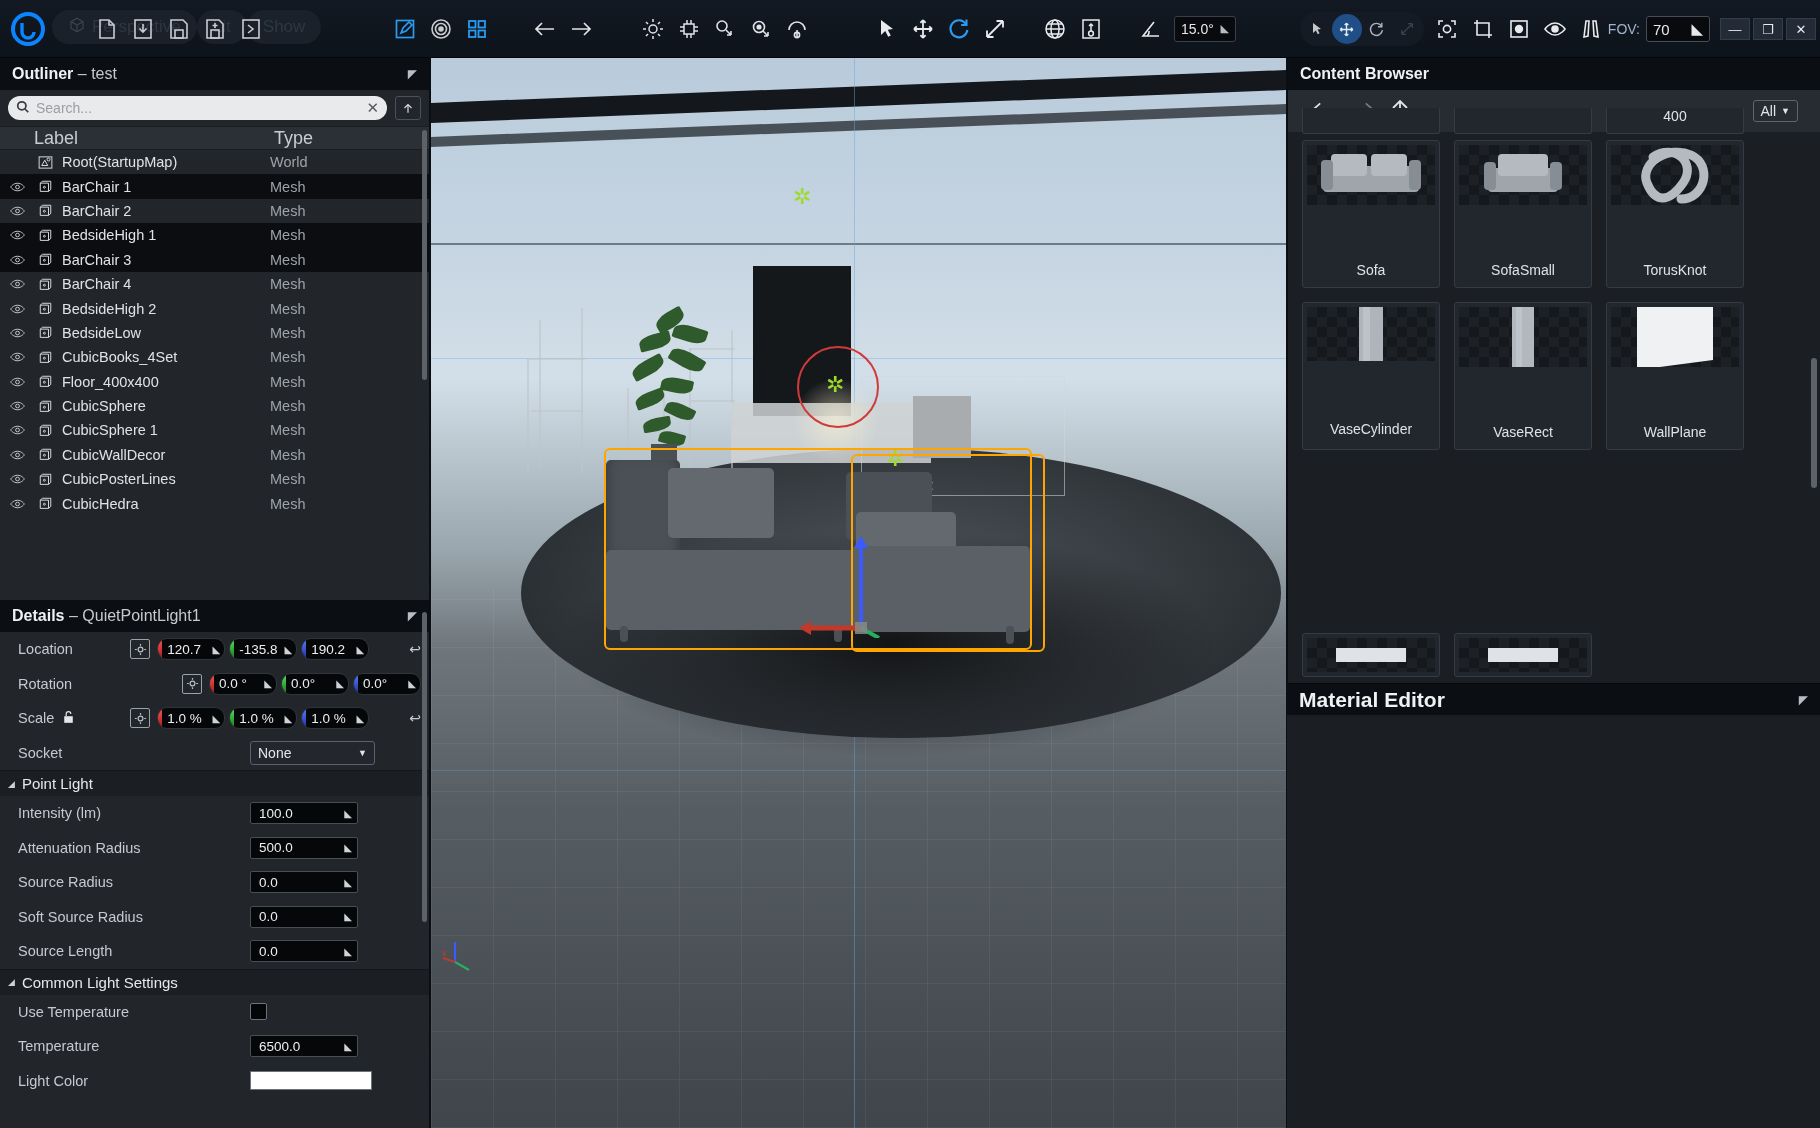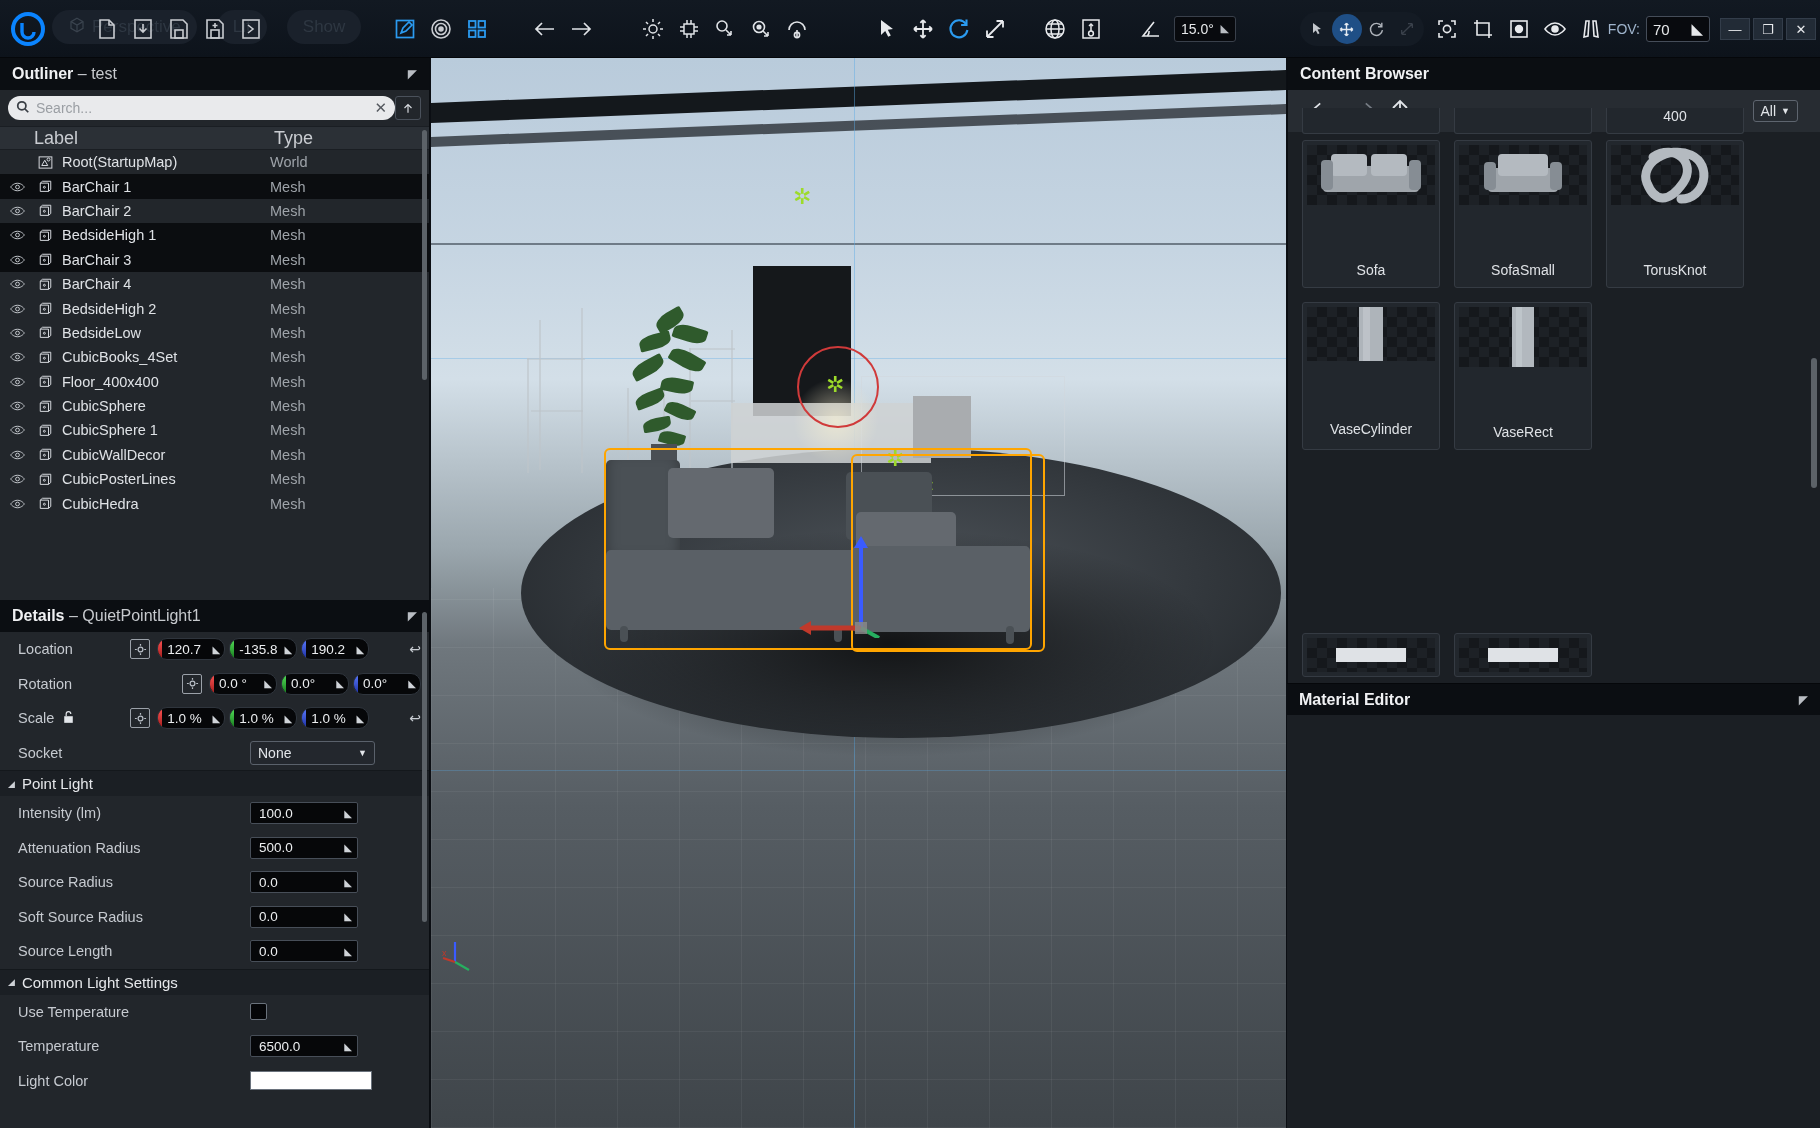--- a/index.html
+++ b/index.html
@@ -19,21 +19,21 @@
     border-bottom: 1px solid #05070a;
     display: flex; align-items: center;
   }
   .tb-logo {
     width: 44px; height: 44px; margin-left: 6px;
     display: flex; align-items: center; justify-content: center;
     color: #0a84ff; font-size: 34px; font-weight: bold;
   }
   .ghost-pills {
     position: absolute; left: 52px; top: 10px;
-    display: flex; gap: 20px; align-items: flex-start;
+    display: flex; gap: 0; align-items: flex-start;
     pointer-events: none;
   }
   .ghost-pill {
     height: 34px; border-radius: 17px; background: #1a212b;
     display: flex; align-items: center; gap: 6px; padding: 0 16px;
     color: #2e3742; font-size: 17px; white-space: nowrap;
   }
   .tb-group { display: flex; align-items: center; gap: 2px; }
   .tb-btn {
     width: 34px; height: 34px; display: flex; align-items: center;
@@ -93,21 +93,21 @@
   .panel-head {
     height: 32px; background: #0b0e12; display: flex; align-items: center;
     padding: 0 12px; justify-content: space-between;
   }
   .panel-head .ttl { font-size: 16px; color: #f0f1f3; }
   .panel-head .ttl b { font-weight: bold; }
   .panel-head .ttl span.sub { color: #c7cace; font-weight: normal; }
   .panel-head .caret { color: #b9bdc3; font-size: 12px; }
 
   .search-row {
-    height: 36px; display: flex; align-items: center; gap: 0;
+    height: 36px; display: flex; align-items: center; gap: 8px;
     padding: 0 8px; background: #22262b;
   }
   .search-box {
     flex: 1; height: 24px; background: #e9eaec; border-radius: 12px;
     display: flex; align-items: center; padding: 0 8px; gap: 6px;
   }
   .search-box .mag { color: #3a3f45; font-size: 13px; }
   .search-box .ph { flex: 1; color: #9a9ea3; font-size: 14px; }
   .search-box .clr { color: #55595f; font-size: 15px; }
   .search-up {
@@ -1274,37 +1274,45 @@
           </div>
           <div class="asset">
             <div class="thumb">
               <svg width="40" height="92" viewBox="0 0 40 92">
                 <path d="M9 4h22v74l-6 8H15l-6-8z" fill="#b2b8be"></path>
                 <rect x="13" y="8" width="6" height="68" fill="#c9cfd4" opacity=".55"></rect>
               </svg>
             </div>
             <div class="name">VaseRect</div>
           </div>
+          <div class="asset">
+            <div class="thumb">
+              <svg width="92" height="78" viewBox="0 0 92 78">
+                <path d="M8 6h76v56l-76 10z" fill="#f0f1f2"></path>
+              </svg>
+            </div>
+            <div class="name">WallPlane</div>
+          </div>
         </div>
     </div>
 
     <div class="cb-bottom-row">
       <div class="asset">
         <div class="thumb">
           <div style="width:70px;height:14px;background:#dfe2e6;"></div>
         </div>
       </div>
       <div class="asset">
         <div class="thumb">
           <div style="width:70px;height:14px;background:#dfe2e6;"></div>
         </div>
       </div>
     </div>
     <div class="cb-scroll"></div>
   </div>
 
   <div class="matbar">
-    <b style="font-size:16px;color:#f0f1f3;">Material Editor</b>
+    <b style="font-size:21px;color:#f0f1f3;">Material Editor</b>
     <span class="caret" style="color:#b9bdc3;font-size:12px;">◤</span>
   </div>
   <div class="mat-body"></div>
 
 </div>
 
 </body></html>

